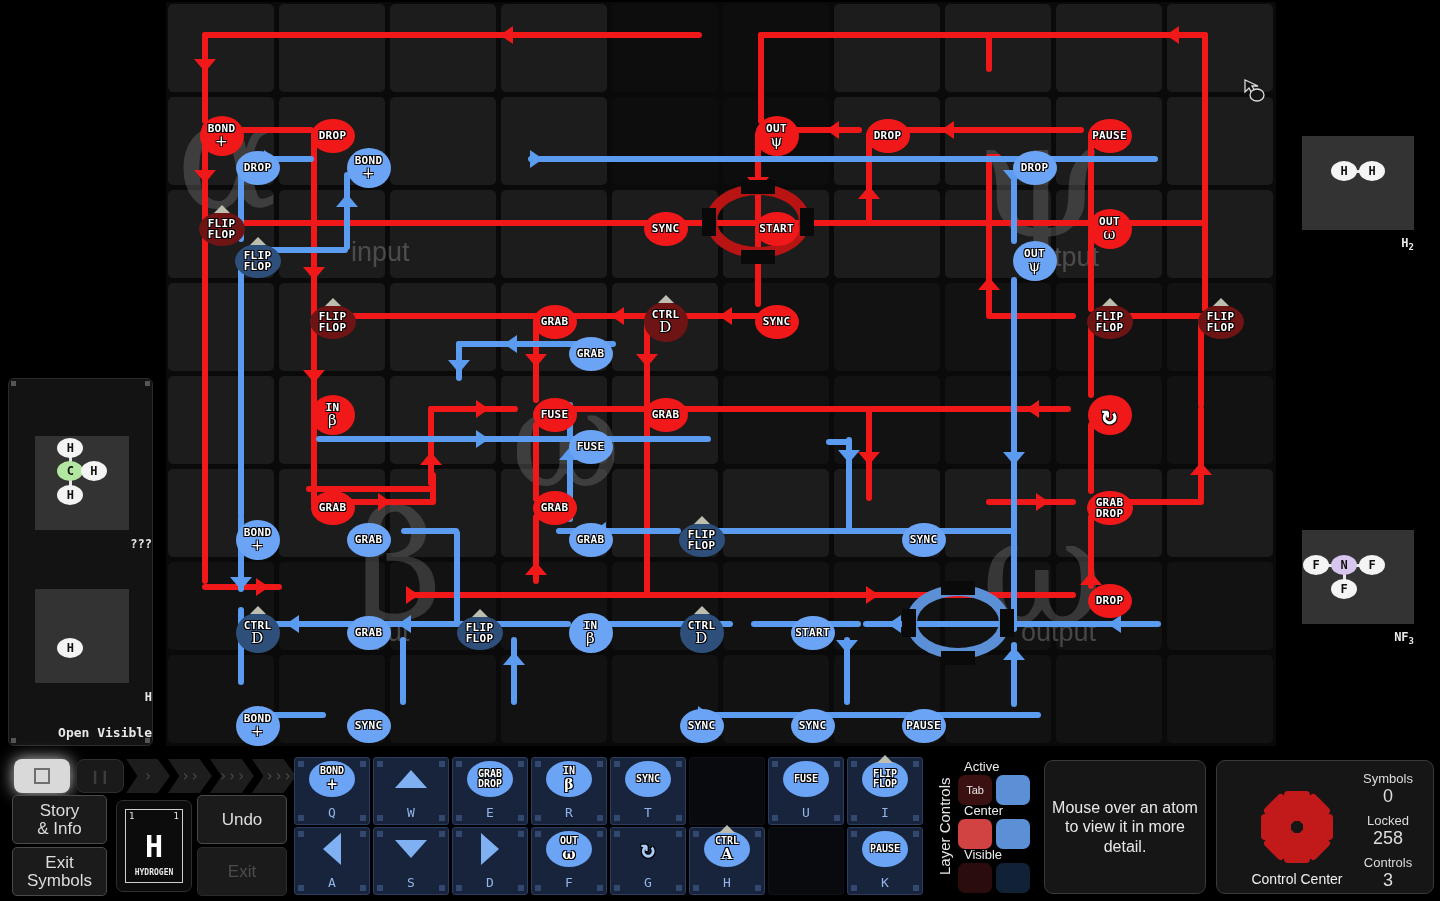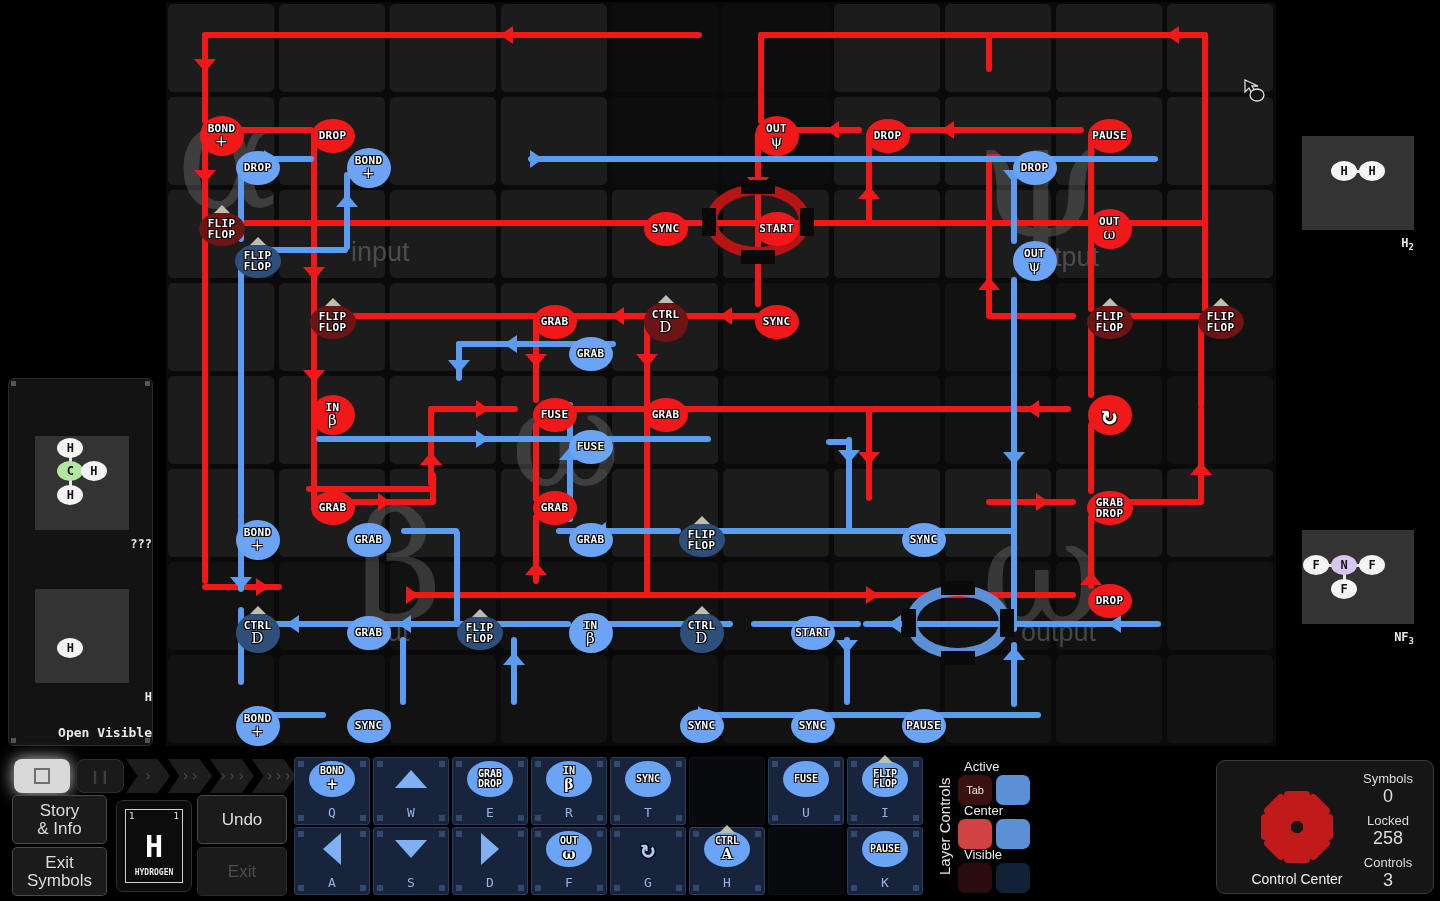--- a/index.html
+++ b/index.html
@@ -867,20 +867,21 @@
         <div class="lc-sw" style="left: 64px; top: 20px; background: rgb(91, 143, 214);"></div>
         <div class="lc-lbl" style="left: 32px; top: 48px;">Center</div>
         <div class="lc-sw" style="left: 26px; top: 64px; background: rgb(209, 66, 66); display: flex; align-items: center; justify-content: center; color: rgb(232, 232, 232); font-size: 11px; font-family: &quot;Liberation Sans&quot;, sans-serif;"></div>
         <div class="lc-sw" style="left: 64px; top: 64px; background: rgb(91, 143, 214);"></div>
         <div class="lc-lbl" style="left: 32px; top: 92px;">Visible</div>
         <div class="lc-sw" style="left: 26px; top: 108px; background: rgb(42, 12, 12); display: flex; align-items: center; justify-content: center; color: rgb(232, 232, 232); font-size: 11px; font-family: &quot;Liberation Sans&quot;, sans-serif;"></div>
         <div class="lc-sw" style="left: 64px; top: 108px; background: rgb(18, 34, 54);"></div>
       </div>
   </div>
 
+  <div id="hint">Mouse over an atom to view it in more detail.</div>
 
   <div id="cc">
     <div id="flower" style="position:absolute;left:24px;top:16px;width:112px;height:100px;">
         <div class="petal" style="left: 43px; top: 14px; transform-origin: 50% 36px; transform: rotate(0deg); border-radius: 4px;"></div>
         <div class="petal" style="left: 43px; top: 14px; transform-origin: 50% 36px; transform: rotate(45deg); border-radius: 4px;"></div>
         <div class="petal" style="left: 43px; top: 14px; transform-origin: 50% 36px; transform: rotate(90deg); border-radius: 4px;"></div>
         <div class="petal" style="left: 43px; top: 14px; transform-origin: 50% 36px; transform: rotate(135deg); border-radius: 4px;"></div>
         <div class="petal" style="left: 43px; top: 14px; transform-origin: 50% 36px; transform: rotate(180deg); border-radius: 4px;"></div>
         <div class="petal" style="left: 43px; top: 14px; transform-origin: 50% 36px; transform: rotate(225deg); border-radius: 4px;"></div>
         <div class="petal" style="left: 43px; top: 14px; transform-origin: 50% 36px; transform: rotate(270deg); border-radius: 4px;"></div>

